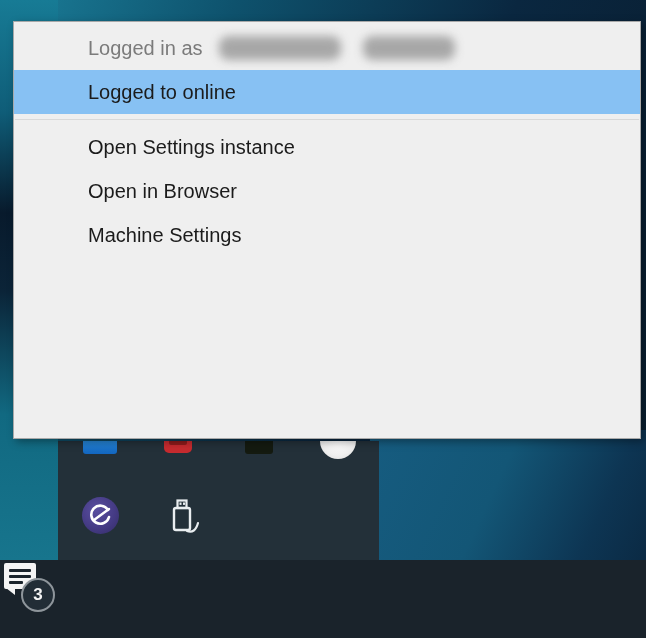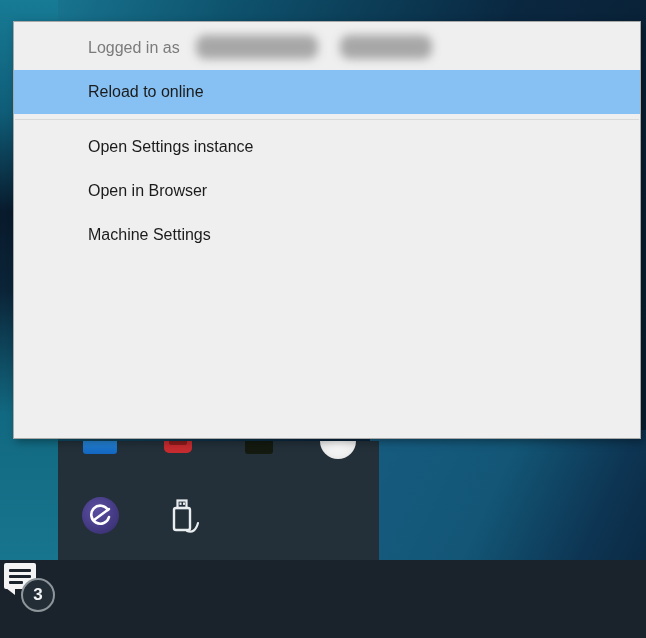--- a/index.html
+++ b/index.html
@@ -42,21 +42,21 @@
   .ico-usb{left:107px;top:55px;width:40px;height:42px;}
   
   .menu{
     position:absolute;left:13px;top:21px;width:628px;height:418px;
     background:#efefef;border:1px solid #a8a8a8;
     box-shadow:3px 3px 8px rgba(0,0,0,.35);
     box-sizing:border-box;padding-top:4px;z-index:10;
   }
   .menu-item{
     height:44px;line-height:44px;padding-left:74px;
-    font-size:16px;color:#1b1b1b;white-space:nowrap;cursor:default;
+    font-size:20px;color:#1b1b1b;white-space:nowrap;cursor:default;
   }
   .menu-item.disabled{color:#7b7b7b;}
   .menu-item.highlighted{background:#87c1f3;}
   .menu-sep{height:1px;background:#d9d9d9;margin:5px 1px;}
   .redact{
     display:inline-block;height:24px;border-radius:9px;background:#969696;
     filter:blur(5px);opacity:.8;vertical-align:middle;margin-top:-4px;
   }
   .redact.r1{width:122px;margin-left:16px;}
   .redact.r2{width:92px;margin-left:22px;}
@@ -104,21 +104,21 @@
       <path d="M22 35 q 8 3 11 -8" fill="none" stroke="#e9edf0" stroke-width="2.2" stroke-linecap="round"></path>
     </svg>
   </div>
 </div>
 
 <div class="menu">
   <div class="menu-item disabled">
     <span>Logged in as</span><span class="redact r1"></span><span class="redact r2"></span>
   </div>
   <div class="menu-item highlighted">
-    <span>Reload to online</span>
+    <span>Logged to online</span>
   </div>
   <div class="menu-sep"></div>
   <div class="menu-item">
     <span>Open Settings instance</span>
   </div>
   <div class="menu-item">
     <span>Open in Browser</span>
   </div>
   <div class="menu-item">
     <span>Machine Settings</span>

